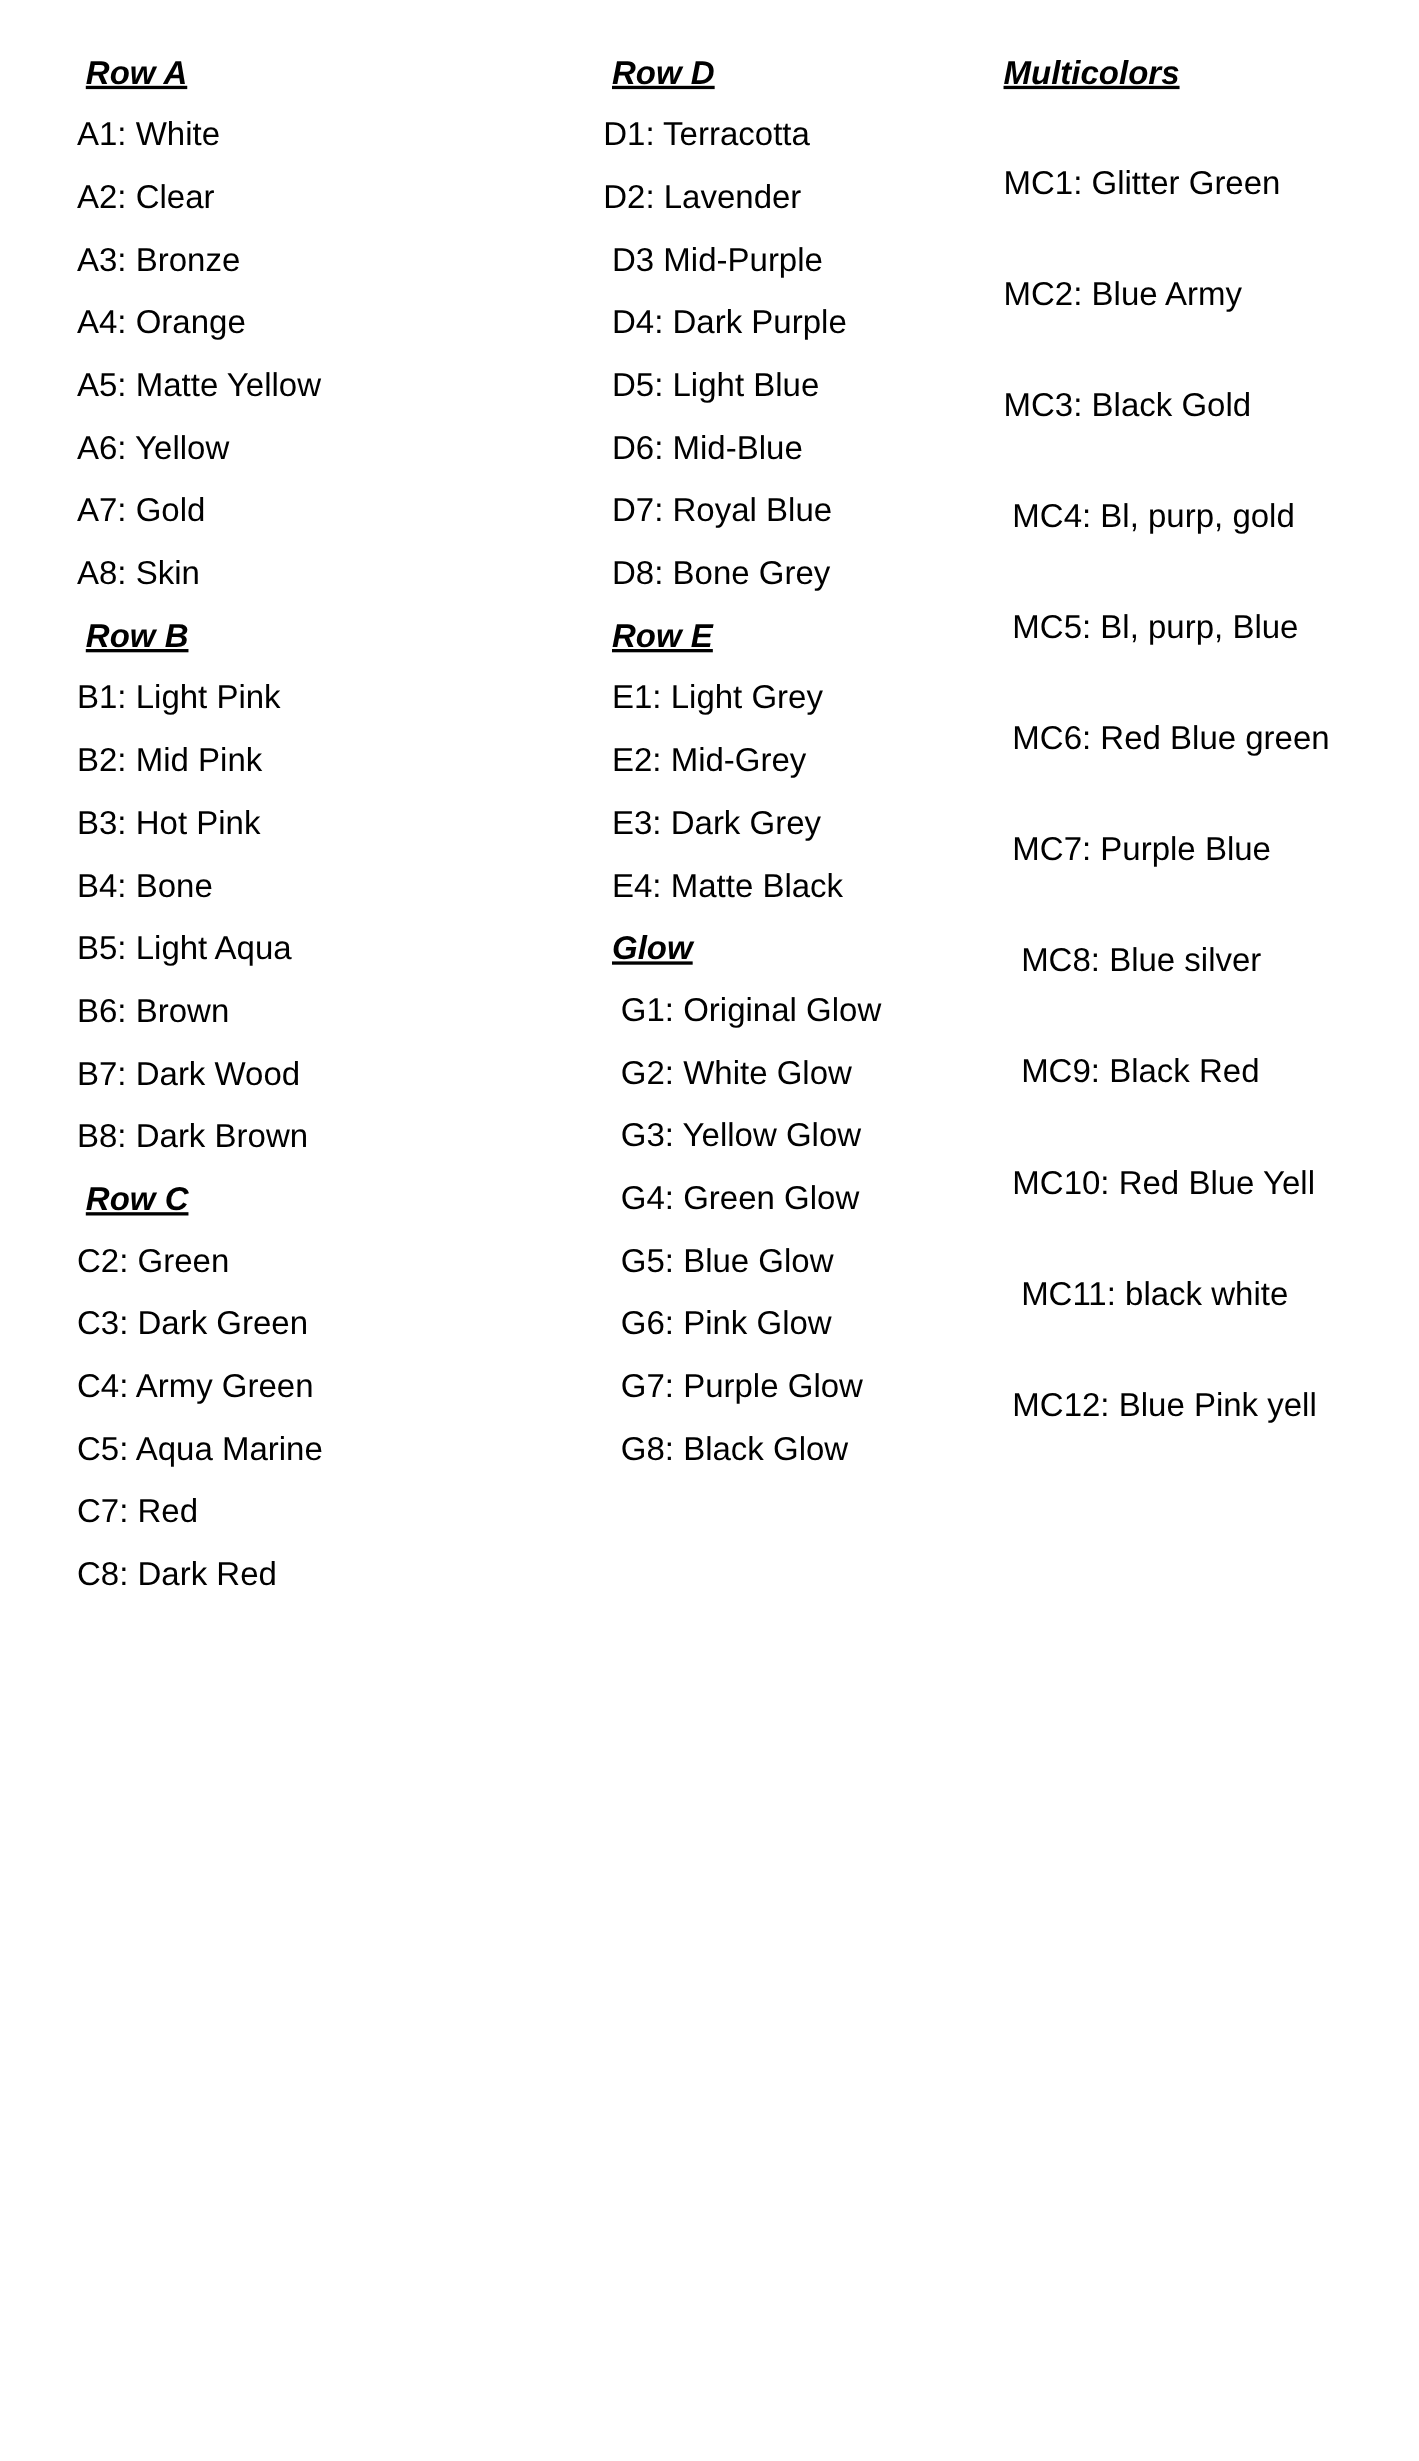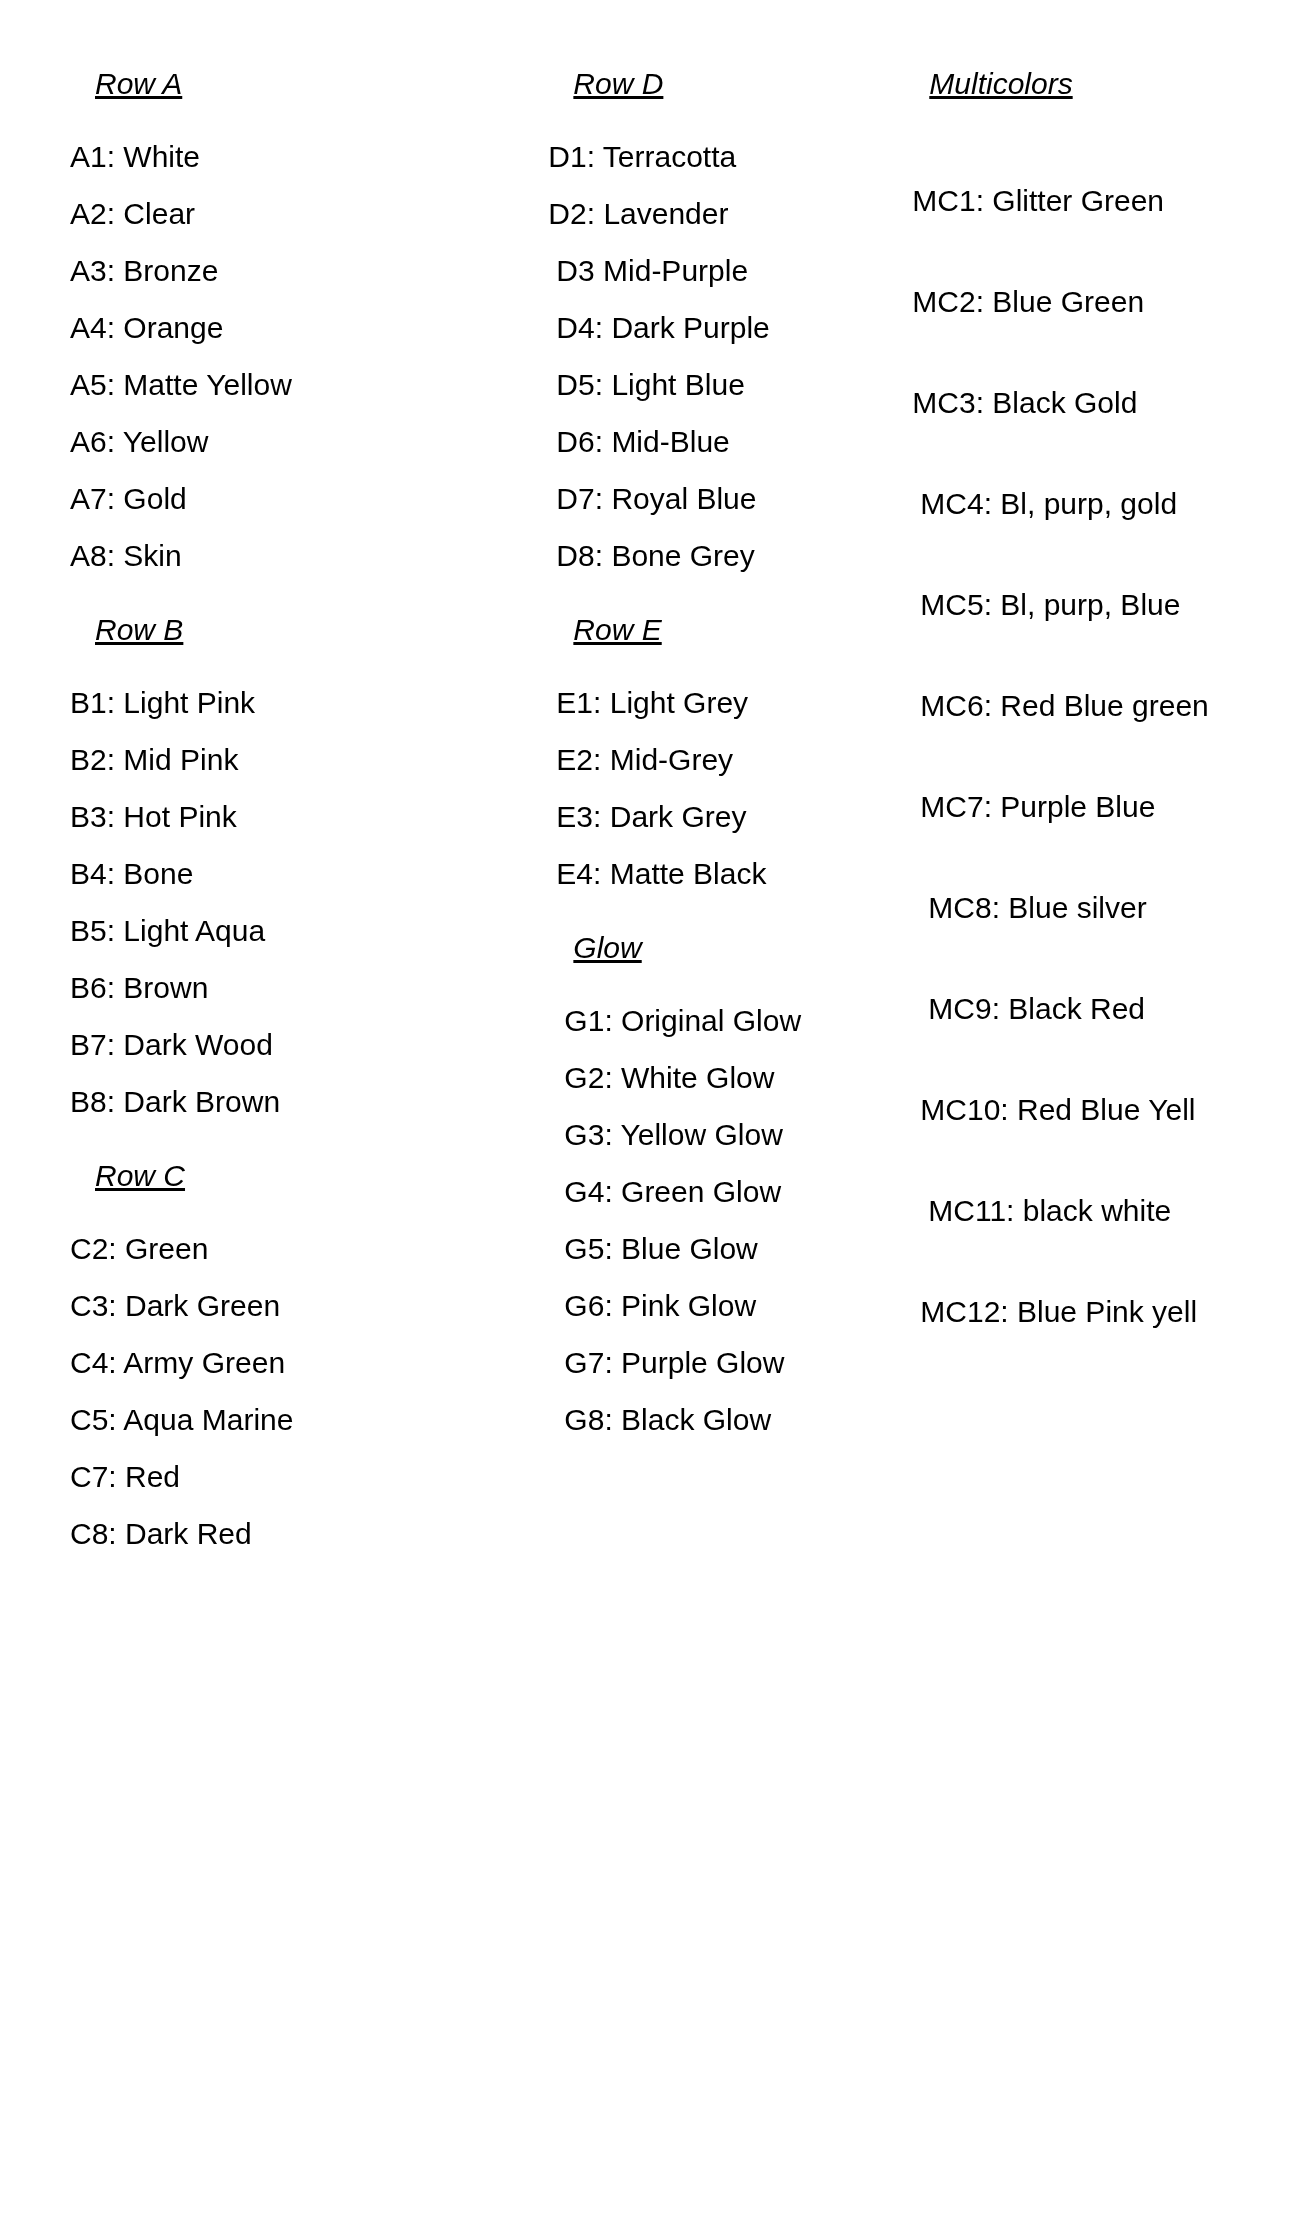--- a/index.html
+++ b/index.html
@@ -33,25 +33,25 @@
   .column {
     display: flex;
     flex-direction: column;
   }
   .col-a { width: 460px; padding-left: 30px; }
   .col-b { width: 360px; padding-left: 90px; }
   .col-c { width: 400px; padding-left: 60px; gap: 44px; }
 
   .heading {
     font-size: 30px;
-    font-weight: normal;
+    font-weight: bold;
     font-style: italic;
     text-decoration: underline;
     line-height: 1;
-    margin: 17px;
+    margin: 0;
     white-space: pre;
     display: inline-block;
   }
   .heading-row {
     margin-bottom: 26px;
   }
   .heading-row.first { margin-bottom: 26px; }
 
   .entry {
     font-size: 30px;
@@ -142,21 +142,21 @@
       <div class="entry indent-2">G7: Purple Glow</div>
       <div class="entry indent-2">G8: Black Glow</div>
     </div>
 
     <div class="column col-c">
 
       <div class="heading-row first">
         <span class="heading indent-0">Multicolors</span>
       </div>
       <div class="entry indent-0">MC1: Glitter Green</div>
-      <div class="entry indent-0">MC2: Blue Green</div>
+      <div class="entry indent-0">MC2: Blue Army</div>
       <div class="entry indent-0">MC3: Black Gold</div>
       <div class="entry indent-1">MC4: Bl, purp, gold</div>
       <div class="entry indent-1">MC5: Bl, purp, Blue</div>
       <div class="entry indent-1">MC6: Red Blue green</div>
       <div class="entry indent-1">MC7: Purple Blue</div>
       <div class="entry indent-2">MC8: Blue silver</div>
       <div class="entry indent-2">MC9: Black Red</div>
       <div class="entry indent-1">MC10: Red Blue Yell</div>
       <div class="entry indent-2">MC11: black white</div>
       <div class="entry indent-1">MC12: Blue Pink yell</div>

